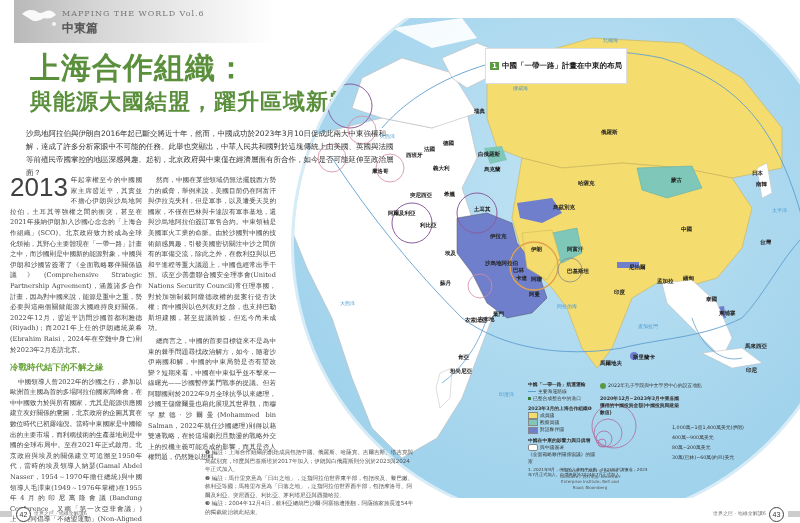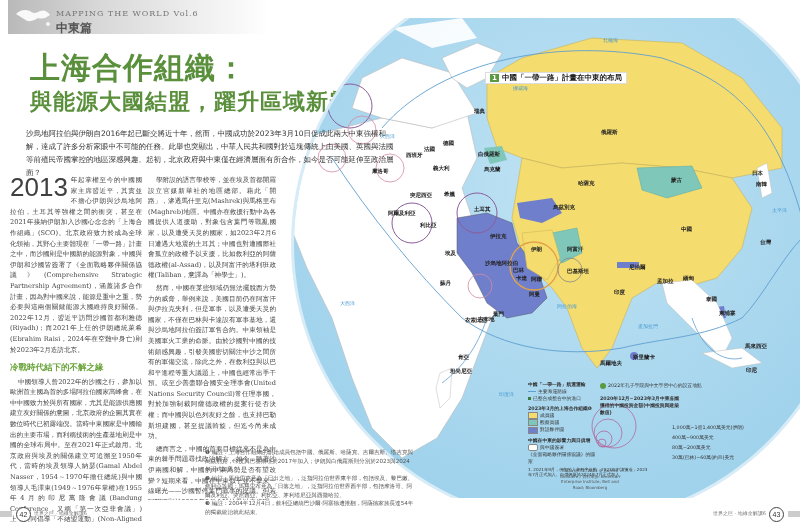--- a/index.html
+++ b/index.html
@@ -1,38 +1,38 @@
 <!DOCTYPE html>
 <html><head>
 <meta charset="utf-8">
 <style>
   html, body { margin:0; padding:0; }
   body { width:800px; height:523px; position:relative; overflow:hidden; background:#ffffff; font-family:"DejaVu Serif", serif; color:#333; }
-  .header-band { position:absolute; left:8px; top:0; width:260px; height:34px; background:linear-gradient(90deg,#b9b9b9 0%,#d8d8d8 35%,#ffffff 100%); }
+  .header-band { position:absolute; left:14px; top:0; width:260px; height:43px; background:linear-gradient(90deg,#b9b9b9 0%,#d8d8d8 35%,#ffffff 100%); }
   .header-title { position:absolute; left:48px; top:9px; font-size:8px; letter-spacing:1px; color:#777; font-family:"DejaVu Serif", serif; }
   .header-sub { position:absolute; left:48px; top:20px; font-size:12px; color:#555; font-family:"DejaVu Sans", sans-serif; font-weight:bold; }
   .title1 { position:absolute; left:30px; top:48px; font-size:30px; color:#5a8f3c; font-weight:bold; letter-spacing:1px; }
   .title2 { position:absolute; left:30px; top:87px; font-size:22px; color:#5a8f3c; font-weight:bold; letter-spacing:1px; }
   .lede { position:absolute; left:26px; top:127px; width:370px; font-size:7.5px; line-height:13px; color:#333; font-family:"DejaVu Sans", sans-serif; z-index:3; }
   .col { position:absolute; font-size:6.6px; line-height:10.6px; color:#444; text-align:justify; }
   .col1 { left:10px; top:175px; width:132px; }
   .col2 { left:148px; top:175px; width:128px; }
   .bigyear { font-size:26px; font-family:"Liberation Sans", sans-serif; float:left; line-height:24px; margin-right:3px; color:#404040; }
   .sec-head { color:#6aa43a; font-weight:bold; font-size:8.5px; margin:7px 0 4px; font-family:"DejaVu Sans", sans-serif; }
   p { margin:0 0 2px; text-indent:1.2em; }
   .notes { position:absolute; left:205px; top:448px; width:210px; font-size:5.6px; line-height:8.5px; color:#555; font-family:"DejaVu Sans", sans-serif; z-index:3; }
   .footer-left { position:absolute; left:0; top:507px; width:160px; height:14px; }
   .footer-right { position:absolute; right:0; top:507px; width:160px; height:14px; }
   .folio-bar-l { position:absolute; left:0; top:4px; width:12px; height:6px; background:#ccc; }
   .folio-bar-r { position:absolute; right:0; top:4px; width:12px; height:6px; background:#ccc; }
   .pagenum { position:absolute; width:13px; height:13px; border-radius:50%; border:1px solid #444; font-size:7px; text-align:center; line-height:13px; background:#fff; color:#333; font-family:"Liberation Sans", sans-serif; }
   .folio-text { position:absolute; top:3px; font-size:5px; color:#777; font-family:"DejaVu Sans", sans-serif; }
   .globe-wrap { position:absolute; left:262px; top:18px; width:560px; height:480px; z-index:1; }
   .globe-shadow { position:absolute; left:430px; top:440px; width:280px; height:40px; border-radius:50%; background:radial-gradient(ellipse at center, rgba(0,0,0,0.12), rgba(0,0,0,0) 70%); z-index:0; }
-  .map-title { position:absolute; left:485px; top:48px; background:#fff; padding:0 4px; font-size:7.5px; font-family:"DejaVu Sans", sans-serif; font-weight:bold; color:#222; z-index:4; border:1px solid #ddd;margin-top:24px; }
+  .map-title { position:absolute; left:485px; top:48px; background:#fff; padding:12px 4px; font-size:7.5px; font-family:"DejaVu Sans", sans-serif; font-weight:bold; color:#222; z-index:4; border:1px solid #ddd; }
   .map-title .num { display:inline-block; background:#5a9a40; color:#fff; font-size:7px; padding:0 2px; margin-right:3px; }
   .map-label { position:absolute; font-size:5.5px; font-family:"DejaVu Sans", sans-serif; color:#222; font-weight:bold; z-index:4; white-space:nowrap; }
   .sea-label { position:absolute; font-size:5px; font-family:"DejaVu Sans", sans-serif; color:#4a9bd0; z-index:4; white-space:nowrap; }
   .legend { position:absolute; left:528px; top:378px; width:70px; font-size:4.8px; line-height:7px; font-family:"DejaVu Sans", sans-serif; color:#333; z-index:4; }
   .legend .hd { font-weight:bold; margin-top:3px; }
   .sw { display:inline-block; width:8px; height:5px; margin-right:2px; vertical-align:middle; border:0.5px solid #888; }
   .legend2 { position:absolute; left:600px; top:382px; width:150px; font-size:4.8px; line-height:7px; font-family:"DejaVu Sans", sans-serif; color:#333; z-index:4; }
   .credit { position:absolute; left:560px; top:468px; width:60px; font-size:4px; line-height:5.5px; text-align:center; color:#555; font-family:"DejaVu Sans", sans-serif; z-index:4; }
 </style>
 </head>
@@ -217,21 +217,20 @@
   <span class="bigyear">2013</span>
   <span>年起掌權至今的中國國家主席習近平，其實並不擔心伊朗與沙烏地阿拉伯，土耳其等強權之間的衝突，甚至在2021年接納伊朗加入沙國心念念的「上海合作組織」(SCO)。北京政府致力於成為全球化領袖，其野心主要體現在「一帶一路」計畫之中，而沙國則是中國新的能源對象，中國與伊朗和沙國皆簽署了《全面戰略夥伴關係協議》(Comprehensive Strategic Partnership Agreement)，涵蓋諸多合作計畫，因為對中國來說，能源是重中之重，勢必要與這兩個關鍵能源大國維持良好關係。2022年12月，習近平訪問沙國首都利雅德(Riyadh)；而2021年上任的伊朗總統萊希(Ebrahim Raisi，2024年在空難中身亡)則於2023年2月造訪北京。</span>
   <div class="sec-head">冷戰時代結下的不解之緣</div>
   <p>中國領導人曾2022年的沙國之行，參加以歐洲首主國為首的多場阿拉伯國家高峰會，在中中國致力於與所有國家，尤其是能源供應國建立友好關係的意圖，北京政府的企圖其實在數位時代已初露端倪。當時中東國家是中國輸出的主要市場，而利稱技術的生產基地則是中國的全球布局中。至在2021年正式啟用。北京政府與埃及的關係建立可追溯至1950年代，當時的埃及領導人納瑟(Gamal Abdel Nasser，1954～1970年擔任總統)與中國領導人毛澤東(1949～1976年掌權)在1955年4月的印尼萬隆會議(Bandung Conference，又稱「第一次亞非會議」)上，共同倡導「不結盟運動」(Non-Aligned Movement)，企圖不加入冷戰的任一方陣營，以對抗美國兩個超級強權。</p>
   
   
   
 </div>
 
 <div class="col col2" style="height:325px;overflow:hidden">
-  <p>學附設的語言學校等，並在埃及首都開羅設立官媒新華社的地區總部。藉此「開路」，滲透馬什里克(Mashrek)與馬格里布(Maghreb)地區。中國亦在救援行動中為各國提供人道援助，對象包含葉門等戰亂國家，以及遭受天災的國家，如2023年2月6日遭遇大地震的土耳其；中國也對遭國際社會孤立的政權予以支援，比如敘利亞的阿薩德政權(al-Assad)，以及阿富汗的塔利班政權(Taliban，意譯為「神學士」)。</p>
   <p>然而，中國在某些領域仍無法擺脫西方勢力的威脅，舉例來說，美國目前仍在阿富汗與伊拉克失利，但是軍事，以及遭受天災的國家，不僅在巴林與卡達設有軍事基地，還與沙烏地阿拉伯簽訂軍售合約。中東領袖是美國軍火工業的命脈。由於沙國對中國的技術頗感興趣，引發美國密切關注中沙之間所有的軍備交流，除此之外，在敘利亞與以巴和平進程等重大議題上，中國也經常出手干預。或至少善盡聯合國安全理事會(United Nations Security Council)常任理事國，對於加強制裁阿薩德政權的提案行使否決權；而中國與以色列友好之餘，也支持巴勒斯坦建國，甚至提議斡旋，但迄今尚未成功。</p>
   <p>總而言之，中國的首要目標從來不是為中東的棘手問題尋找政治解方，如今，隨著沙伊兩國和解，中國的中東局勢是否有望改變？短期來看，中國在中東似乎並不擊來一線曙光——沙國暫停葉門戰事的提議。但若阿聯國則於2022年9月全球抗爭以來總理，沙國王儲薩爾曼也藉此展現其世界觀，而穆罕默德·沙爾曼(Mohammed bin Salman，2022年就任沙國總理)則得以藉雙邊戰略，在於這場劇烈且動盪的戰略外交上的投機主義可能造成的影響，而其是否人權問題，仍然難以想料。</p>
 </div>
 
 <div class="notes">
   <div>❶ 編註：上海合作組織的創始成員包括中國、俄羅斯、哈薩克、吉爾吉斯、塔吉克與烏茲別克，印度與巴基斯坦於2017年加入；伊朗與白俄羅斯則分別於2023與2024年正式加入。</div>
   <div>❷ 編註：馬什里克意為「日出之地」，泛指阿拉伯世界東半部，包括埃及、黎巴嫩、敘利亞等國；馬格里布意為「日落之地」，泛指阿拉伯世界西半部，包括摩洛哥、阿爾及利亞、突尼西亞、利比亞、茅利塔尼亞與西撒哈拉。</div>
   <div>❸ 編註：2004年12月4日，敘利亞總統巴沙爾·阿塞德遭推翻，阿薩德家族長達54年的獨裁統治就此結束。</div>
 </div>
 

